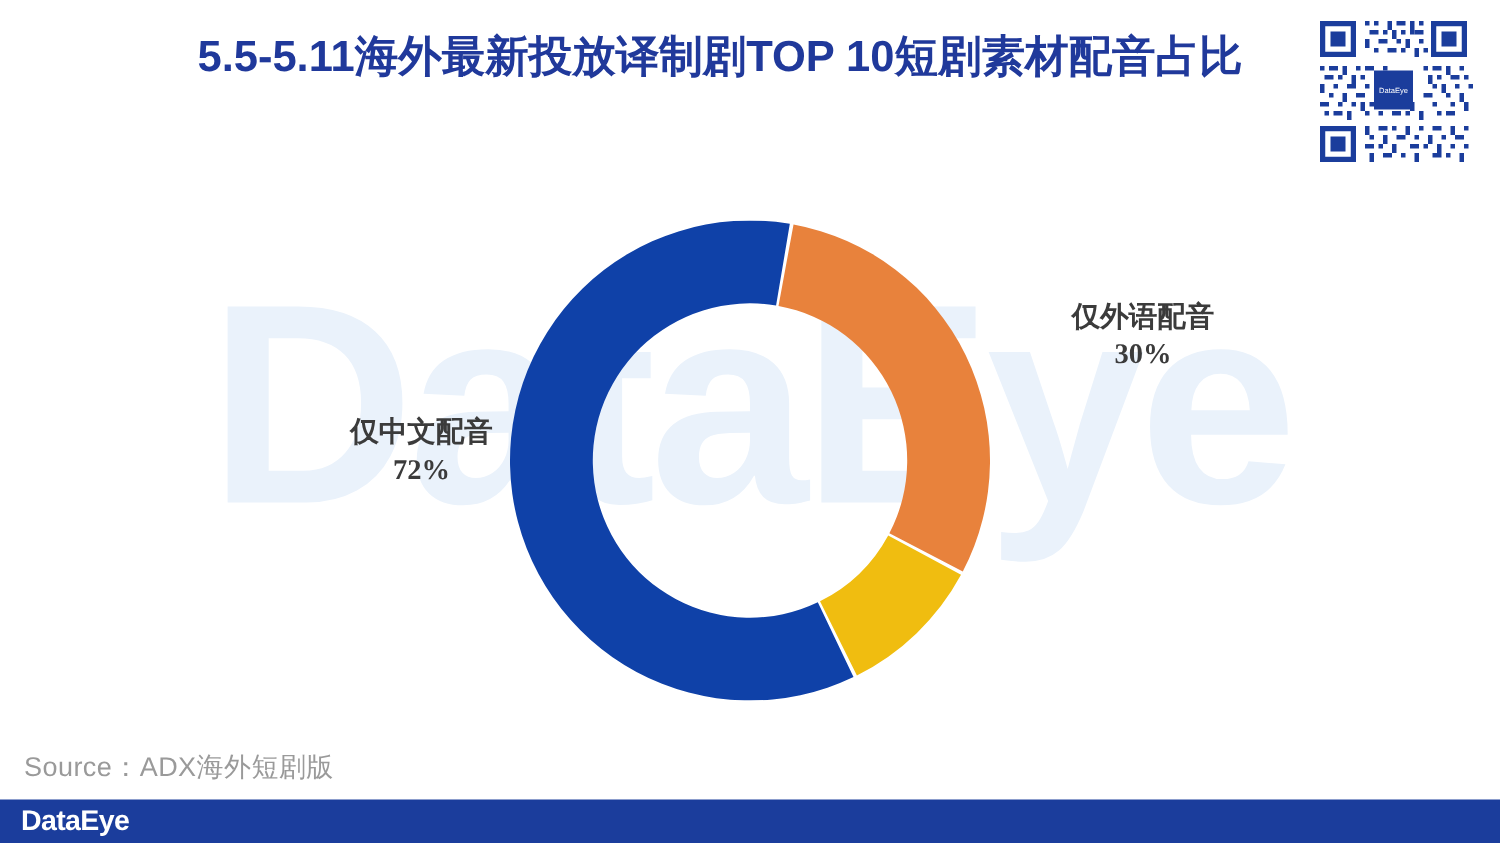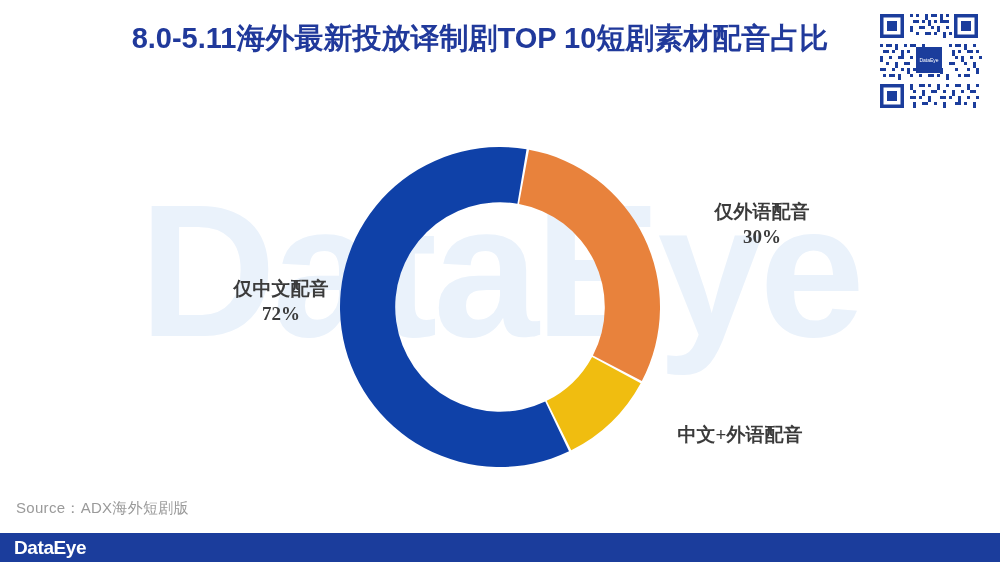--- a/index.html
+++ b/index.html
@@ -92,21 +92,21 @@
 
   #label-0 { left: 181px; top: 252px; width: 200px; margin-top: 25px; }
   #label-1 { left: 662px; top: 200px; width: 200px; }
   #label-2 { left: 625px; top: 423px; width: 230px; }
 
   
   #source {
     position: absolute;
     left: 16px;
     top: 499px;
-    font-size: 15px;
+    font-size: 18px;
     color: #9a9a9a;
     letter-spacing: 0.3px;
     z-index: 3;
   }
 
   
   #footer {
     position: absolute;
     left: 0;
     bottom: 0;
@@ -125,21 +125,21 @@
     font-weight: bold;
     letter-spacing: -0.4px;
     font-style: normal;
   }
 </style>
 </head>
 <body>
 
 <div id="watermark">DataEye</div>
 
-<div id="title">8.0-5.11海外最新投放译制剧TOP 10短剧素材配音占比</div>
+<div id="title">5.5-5.11海外最新投放译制剧TOP 10短剧素材配音占比</div>
 
 <div id="qr-wrap">
   <svg width="118" height="106" viewBox="0 0 118 106">
     <rect x="0" y="0" width="118" height="106" fill="#ffffff"></rect>
     <g fill="#1b3d9c">
 
       <rect x="10" y="6" width="24" height="24"></rect>
       <rect x="13.5" y="9.5" width="17" height="17" fill="#ffffff"></rect>
       <rect x="17" y="13" width="10" height="10"></rect>
 
@@ -276,21 +276,20 @@
     <span class="lbl-name">仅中文配音</span>
     <span class="lbl-val">72%</span>
   </div>
 
   <div class="datalabel" id="label-1">
     <span class="lbl-name">仅外语配音</span>
     <span class="lbl-val">30%</span>
   </div>
 
   <div class="datalabel" id="label-2">
-    <span class="lbl-name">中文+外语配音</span>
   </div>
 </div>
 
 <div id="source">Source：ADX海外短剧版</div>
 
 <div id="footer">
   <span id="footer-logo">DataEye</span>
 </div>
 
 </body></html>

